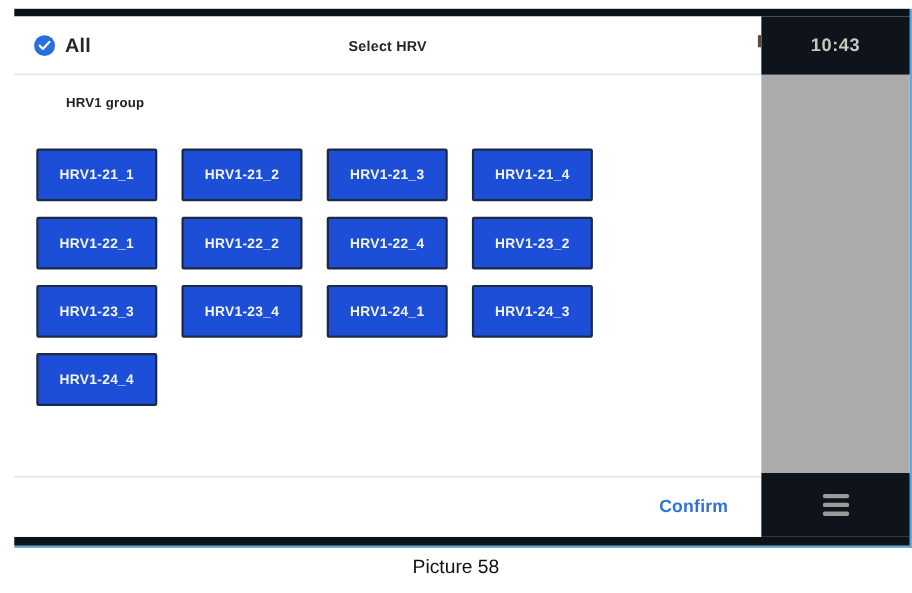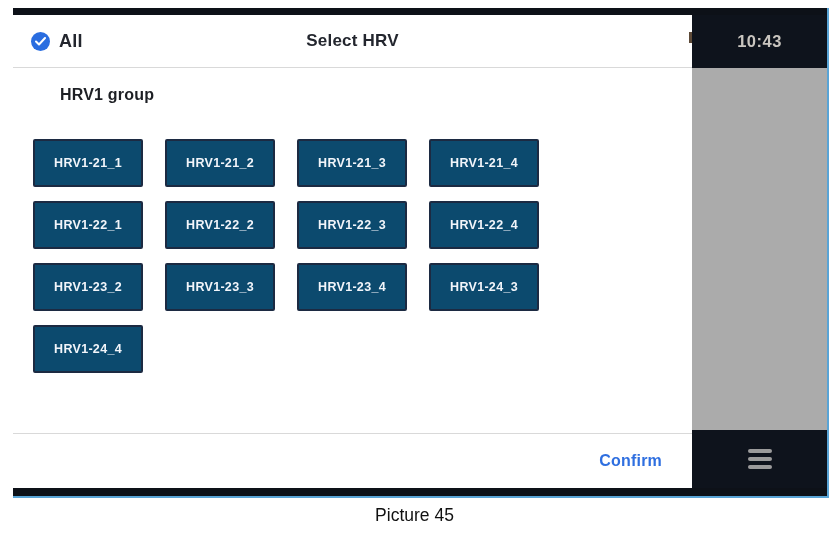--- a/index.html
+++ b/index.html
@@ -45,45 +45,45 @@
     flex: 0 0 auto; cursor: pointer;
   }
   .check-circle svg { display: block; }
   .all-label {
     margin-left: 9px;
     font-size: 18px; font-weight: 600; color: #23262e;
     letter-spacing: .2px;
   }
   .header-title {
     position: absolute; left: 0; right: 0; text-align: center;
-    font-size: 17px; font-weight: 600; color: #23262e;
+    font-size: 13px; font-weight: 600; color: #23262e;
     letter-spacing: .2px; pointer-events: none;
   }
   .header-edge-tick {
     position: absolute; right: 0; top: 17px;
     width: 3px; height: 11px; background: #5d4a38;
   }
 
   .group-label {
     margin: 18px 0 0 47px;
-    font-size: 16px; font-weight: 600; color: #1d1f24;
+    font-size: 12px; font-weight: 600; color: #1d1f24;
     letter-spacing: .2px;
   }
 
   .unit-grid {
     margin-top: 35px;
     padding-left: 20px;
     display: flex; flex-wrap: wrap;
     align-content: flex-start;
     flex: 1 1 auto;
   }
   .unit-btn {
     width: 110px; height: 48px;
     margin: 0 22px 14px 0;
-    background: #0c4a6e;
+    background: #1d4ed8;
     border: 2px solid #1c2a42;
     border-radius: 2px;
     color: #f2f5fa;
     font-family: "Liberation Sans", sans-serif;
     font-size: 12.5px; font-weight: 600; letter-spacing: .3px;
     display: flex; align-items: center; justify-content: center;
     cursor: pointer;
   }
 
   .content-footer {
@@ -155,25 +155,25 @@
 
       <div class="group-label">HRV1 group</div>
 
       <div class="unit-grid">
           <button class="unit-btn">HRV1-21_1</button>
           <button class="unit-btn">HRV1-21_2</button>
           <button class="unit-btn">HRV1-21_3</button>
           <button class="unit-btn">HRV1-21_4</button>
           <button class="unit-btn">HRV1-22_1</button>
           <button class="unit-btn">HRV1-22_2</button>
-          <button class="unit-btn">HRV1-22_3</button>
           <button class="unit-btn">HRV1-22_4</button>
           <button class="unit-btn">HRV1-23_2</button>
           <button class="unit-btn">HRV1-23_3</button>
           <button class="unit-btn">HRV1-23_4</button>
+          <button class="unit-btn">HRV1-24_1</button>
           <button class="unit-btn">HRV1-24_3</button>
           <button class="unit-btn">HRV1-24_4</button>
         </div>
 
       <div class="content-footer">
         <button class="confirm-btn">Confirm</button>
       </div>
     </div>
 
     <div class="right-panel">
@@ -188,13 +188,13 @@
             <span></span>
         </span>
       </div>
     </div>
 
   </div>
 
   <div class="bezel-bottom"></div>
 </div>
 
-<div class="caption">Picture 45</div>
+<div class="caption">Picture 58</div>
 
 </body></html>

